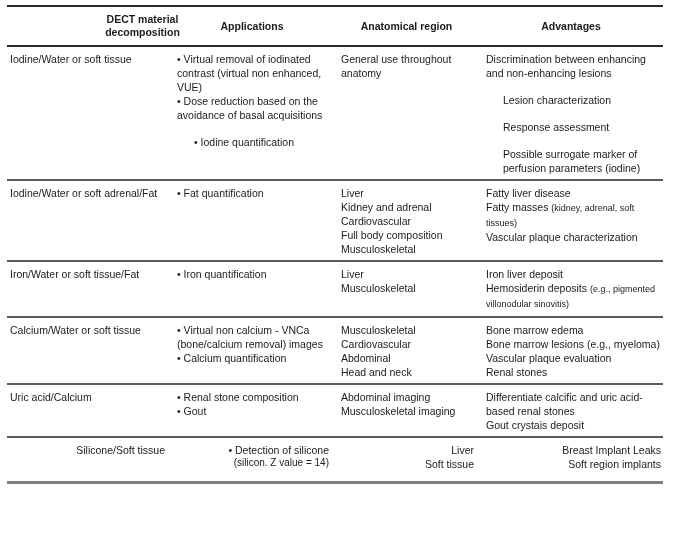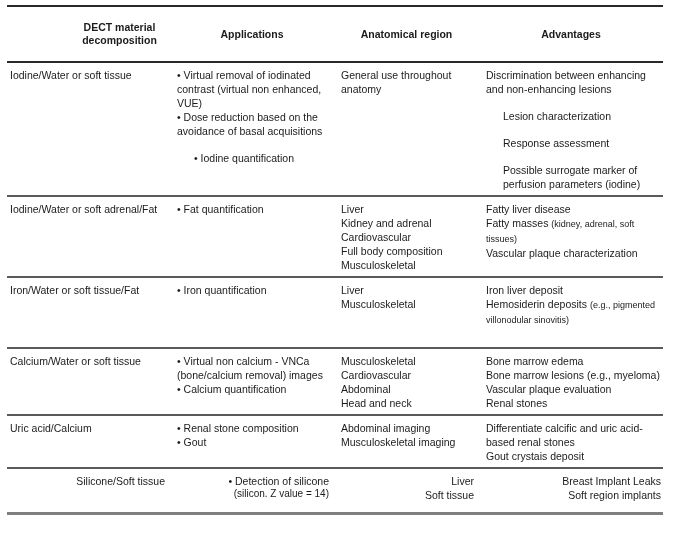--- a/index.html
+++ b/index.html
@@ -24,40 +24,40 @@
   col.c2 { width: 164px; }
   col.c3 { width: 145px; }
   col.c4 { width: 184px; }
 
   thead tr { height: 30px; border-bottom: 2px solid #2a2a2a; }
   tbody tr { border-bottom: 2px solid #5a5a5a; margin-left: 37px; }
   tbody tr:last-child { border-bottom: none; }
 
   tr.r0 { height: 133px; }
   tr.r1 { height: 72px; }
-  tr.r2 { height: 71px; }
+  tr.r2 { height: 56px; }
   tr.r3 { height: 62px; }
   tr.r4 { height: 37px; }
   tr.r5 { height: 50px; }
   tr.r6 { height: 45px; text-align: right; }
 
   th {
     font-size: 10.5px;
     font-weight: bold;
     text-align: center;
     vertical-align: middle;
     line-height: 13px;
     padding: 2px 4px;
   }
   th .shift {
     position: relative;
-    left: 31px;
+    left: 54px;
     display: block;
     width: 110px;
-    margin: 12px auto;
+    margin: 4px auto;
   }
   td {
     vertical-align: top;
     font-size: 10.5px;
     line-height: 14px;
     padding: 5px 5px 4px 7px;
   }
   td.c1 { padding-left: 3px; }
   td.c4 { padding-right: 2px; }
   .item { margin: 0; }

